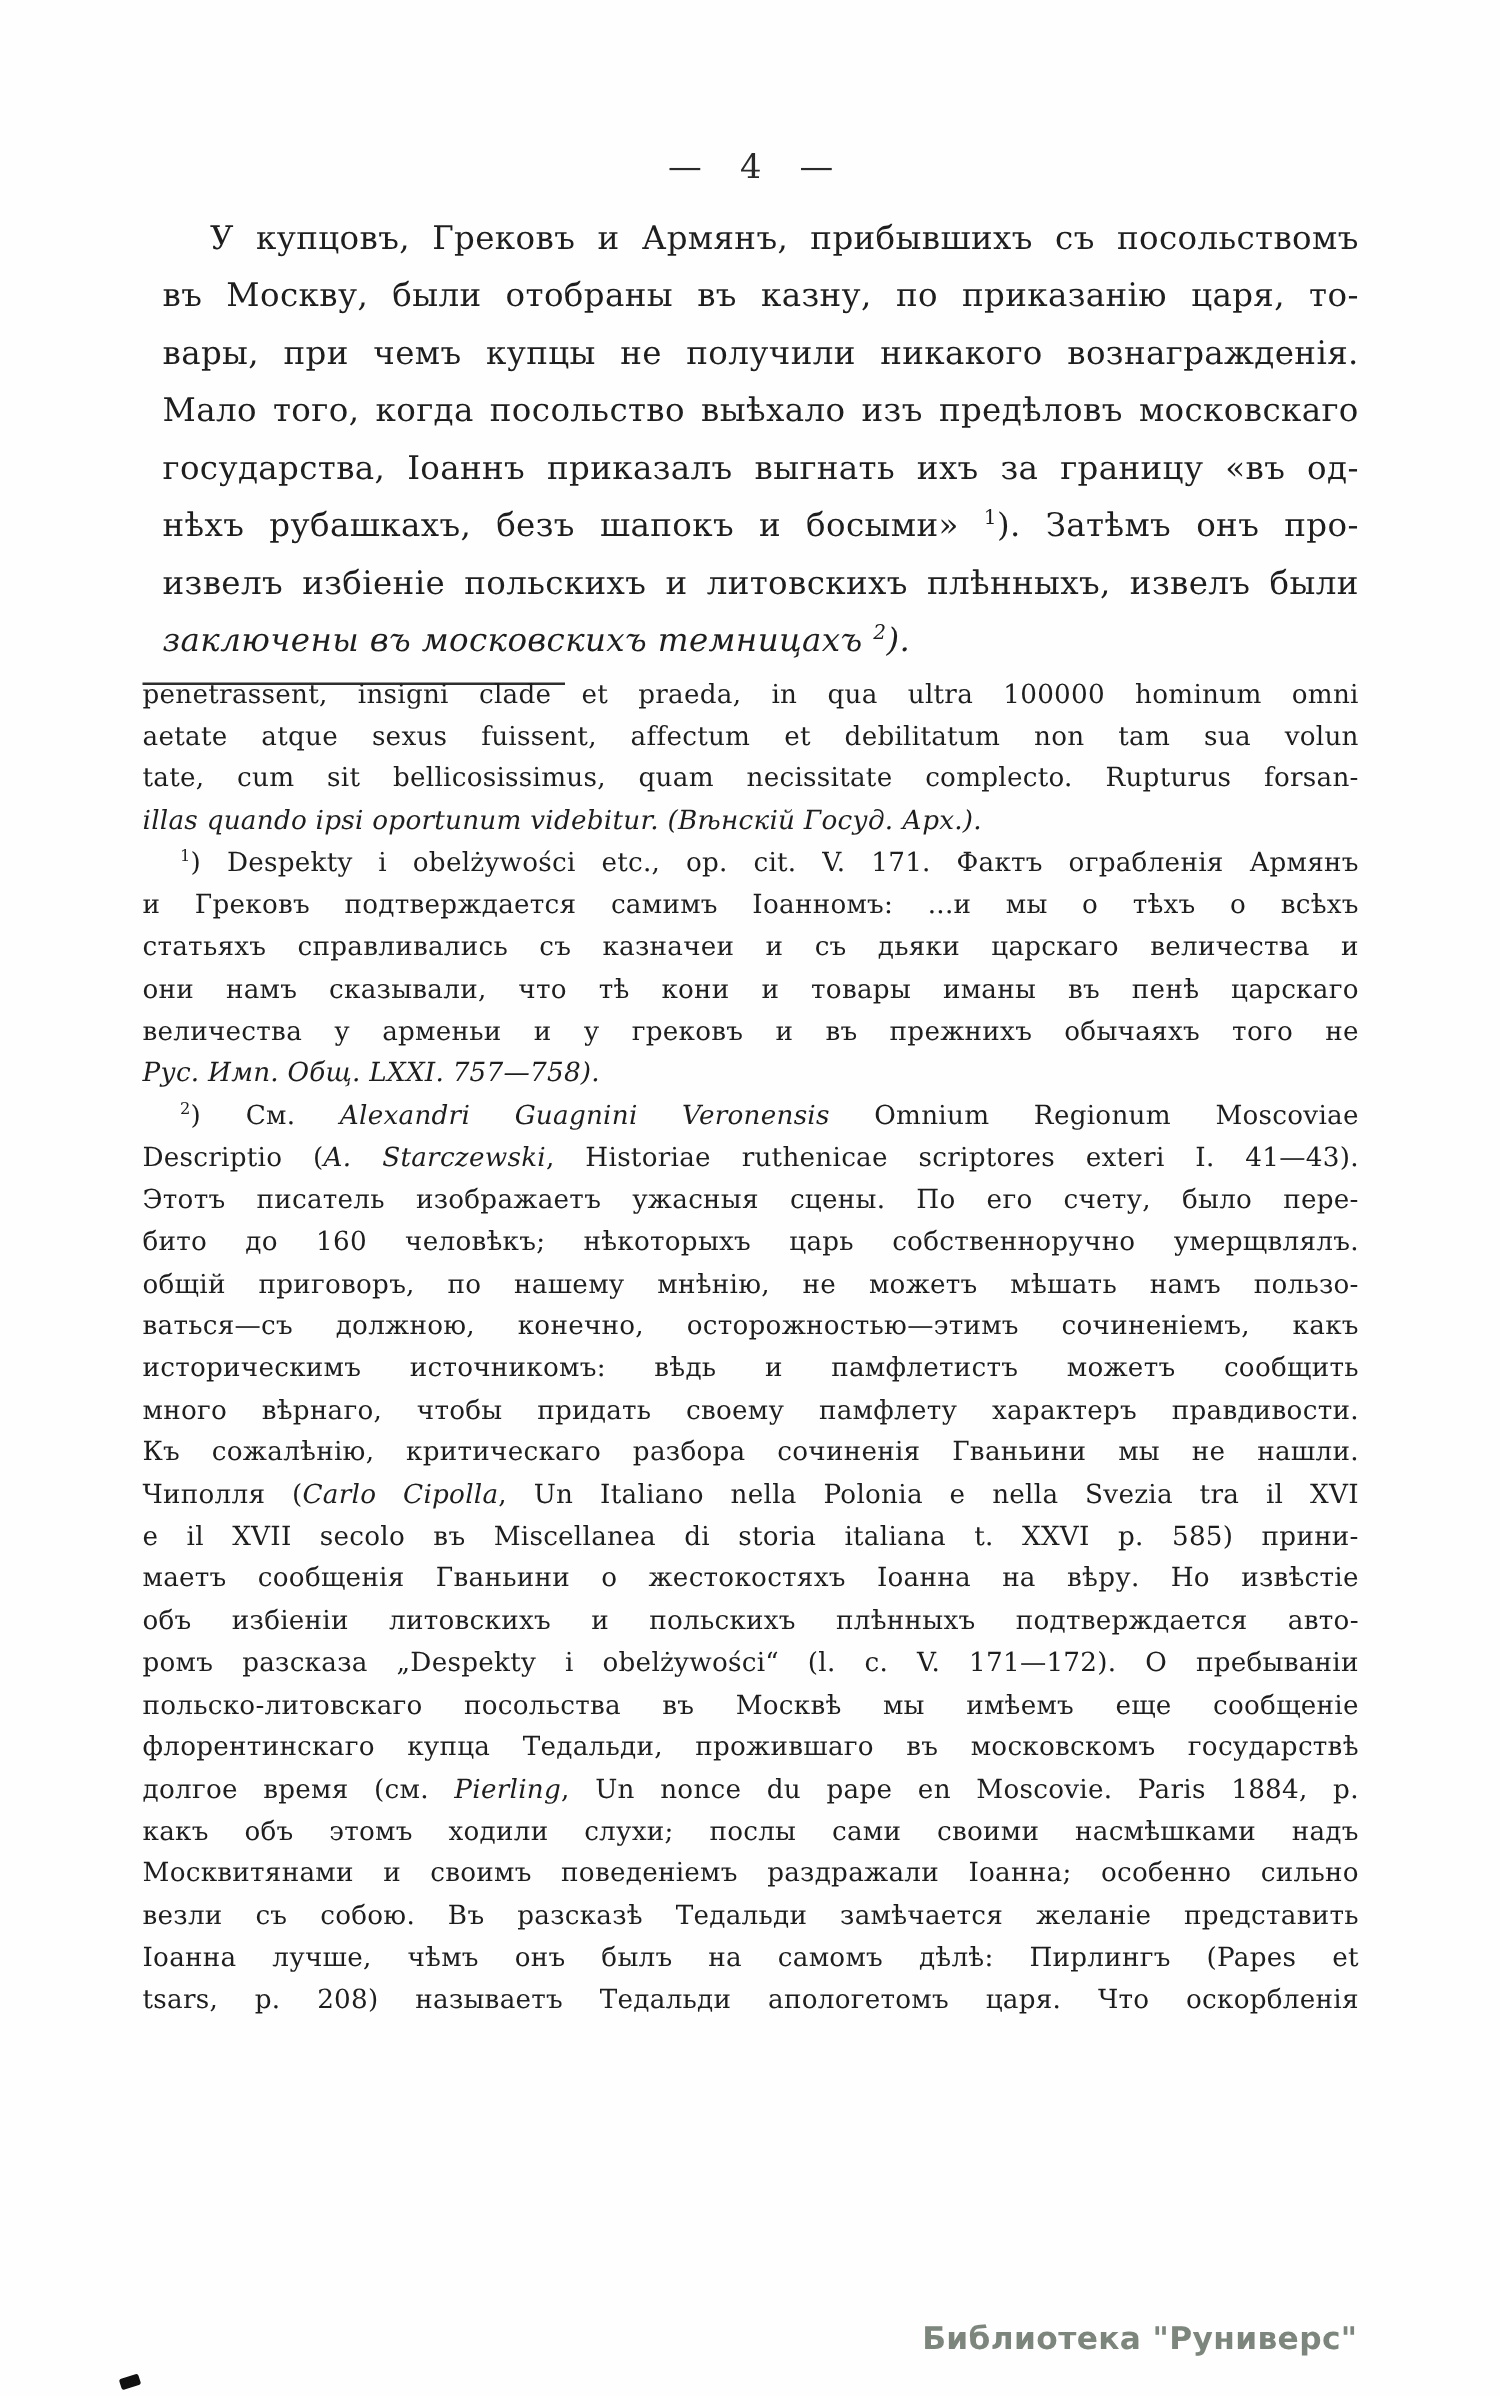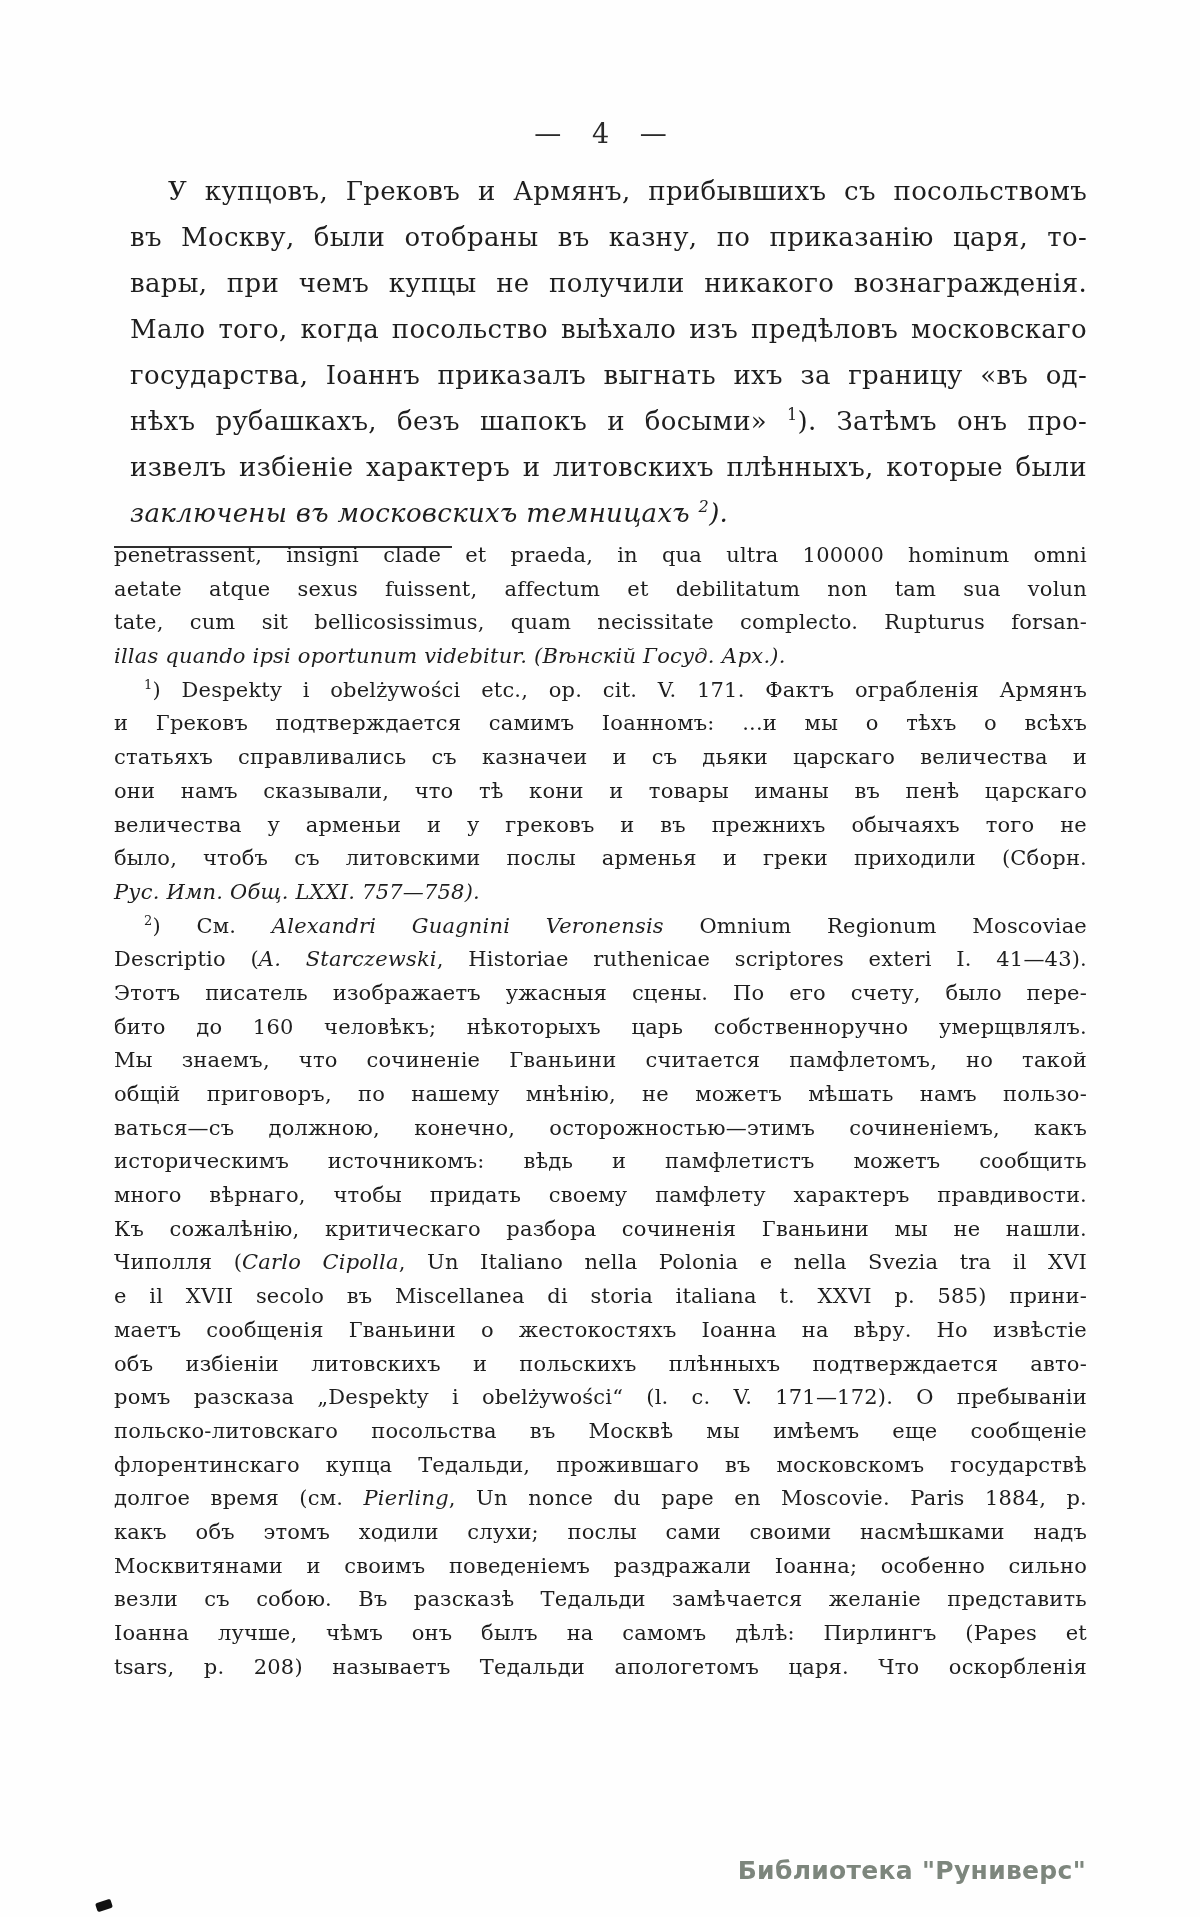--- a/index.html
+++ b/index.html
@@ -84,48 +84,46 @@
 <div class="page">
   <div class="page-header">— 4 —</div>
 
   <div class="body-text">
       <div class="line indent"><span>У купцовъ, Грековъ и Армянъ, прибывшихъ съ посольствомъ</span></div>
       <div class="line"><span>въ Москву, были отобраны въ казну, по приказанію царя, то-</span></div>
       <div class="line"><span>вары, при чемъ купцы не получили никакого вознагражденія.</span></div>
       <div class="line"><span>Мало того, когда посольство выѣхало изъ предѣловъ московскаго</span></div>
       <div class="line"><span>государства, Іоаннъ приказалъ выгнать ихъ за границу «въ од-</span></div>
       <div class="line"><span>нѣхъ рубашкахъ, безъ шапокъ и босыми» </span><sup>1</sup><span>). Затѣмъ онъ про-</span></div>
-      <div class="line"><span>извелъ избіеніе характеръ и литовскихъ плѣнныхъ, которые были</span></div>
+      <div class="line"><span>извелъ избіеніе польскихъ и литовскихъ плѣнныхъ, извелъ были</span></div>
       <div class="line last"><span>заключены въ московскихъ темницахъ </span><sup>2</sup><span>).</span></div>
     </div>
 
   <div class="fn-separator"></div>
 
   <div class="footnotes">
     <div class="fn">
         <div class="line"><span>penetrassent, insigni clade et praeda, in qua ultra 100000 hominum omni</span></div>
         <div class="line"><span>aetate atque sexus fuissent, affectum et debilitatum non tam sua volun</span></div>
         <div class="line"><span>tate, cum sit bellicosissimus, quam necissitate complecto. Rupturus forsan-</span></div>
         <div class="line last"><span>illas quando ipsi oportunum videbitur. (Вѣнскій Госуд. Арх.).</span></div>
       </div>
     <div class="fn">
         <div class="line indent"><sup>1</sup><span>) Despekty i obelżywości etc., op. cit. V. 171. Фактъ ограбленія Армянъ</span></div>
         <div class="line"><span>и Грековъ подтверждается самимъ Іоанномъ: ...и мы о тѣхъ о всѣхъ</span></div>
         <div class="line"><span>статьяхъ справливались съ казначеи и съ дьяки царскаго величества и</span></div>
         <div class="line"><span>они намъ сказывали, что тѣ кони и товары иманы въ пенѣ царскаго</span></div>
         <div class="line"><span>величества у арменьи и у грековъ и въ прежнихъ обычаяхъ того не</span></div>
-        <div class="line"><span>было, чтобъ съ литовскими послы арменья и греки приходили (Сборн.</span></div>
         <div class="line last"><span>Рус. Имп. Общ. LXXI. 757—758).</span></div>
       </div>
     <div class="fn">
         <div class="line indent"><sup>2</sup><span>) См. </span><i>Alexandri Guagnini Veronensis</i><span> Omnium Regionum Moscoviae</span></div>
         <div class="line"><span>Descriptio (</span><i>A. Starczewski</i><span>, Historiae ruthenicae scriptores exteri I. 41—43).</span></div>
         <div class="line"><span>Этотъ писатель изображаетъ ужасныя сцены. По его счету, было пере-</span></div>
         <div class="line"><span>бито до 160 человѣкъ; нѣкоторыхъ царь собственноручно умерщвлялъ.</span></div>
-        <div class="line"><span>Мы знаемъ, что сочиненіе Гваньини считается памфлетомъ, но такой</span></div>
         <div class="line"><span>общій приговоръ, по нашему мнѣнію, не можетъ мѣшать намъ пользо-</span></div>
         <div class="line"><span>ваться—съ должною, конечно, осторожностью—этимъ сочиненіемъ, какъ</span></div>
         <div class="line"><span>историческимъ источникомъ: вѣдь и памфлетистъ можетъ сообщить</span></div>
         <div class="line"><span>много вѣрнаго, чтобы придать своему памфлету характеръ правдивости.</span></div>
         <div class="line"><span>Къ сожалѣнію, критическаго разбора сочиненія Гваньини мы не нашли.</span></div>
         <div class="line"><span>Чиполля (</span><i>Carlo Cipolla</i><span>, Un Italiano nella Polonia e nella Svezia tra il XVI</span></div>
         <div class="line"><span>e il XVII secolo въ Miscellanea di storia italiana t. XXVI p. 585) прини-</span></div>
         <div class="line"><span>маетъ сообщенія Гваньини о жестокостяхъ Іоанна на вѣру. Но извѣстіе</span></div>
         <div class="line"><span>объ избіеніи литовскихъ и польскихъ плѣнныхъ подтверждается авто-</span></div>
         <div class="line"><span>ромъ разсказа „Despekty i obelżywości“ (l. c. V. 171—172). О пребываніи</span></div>

